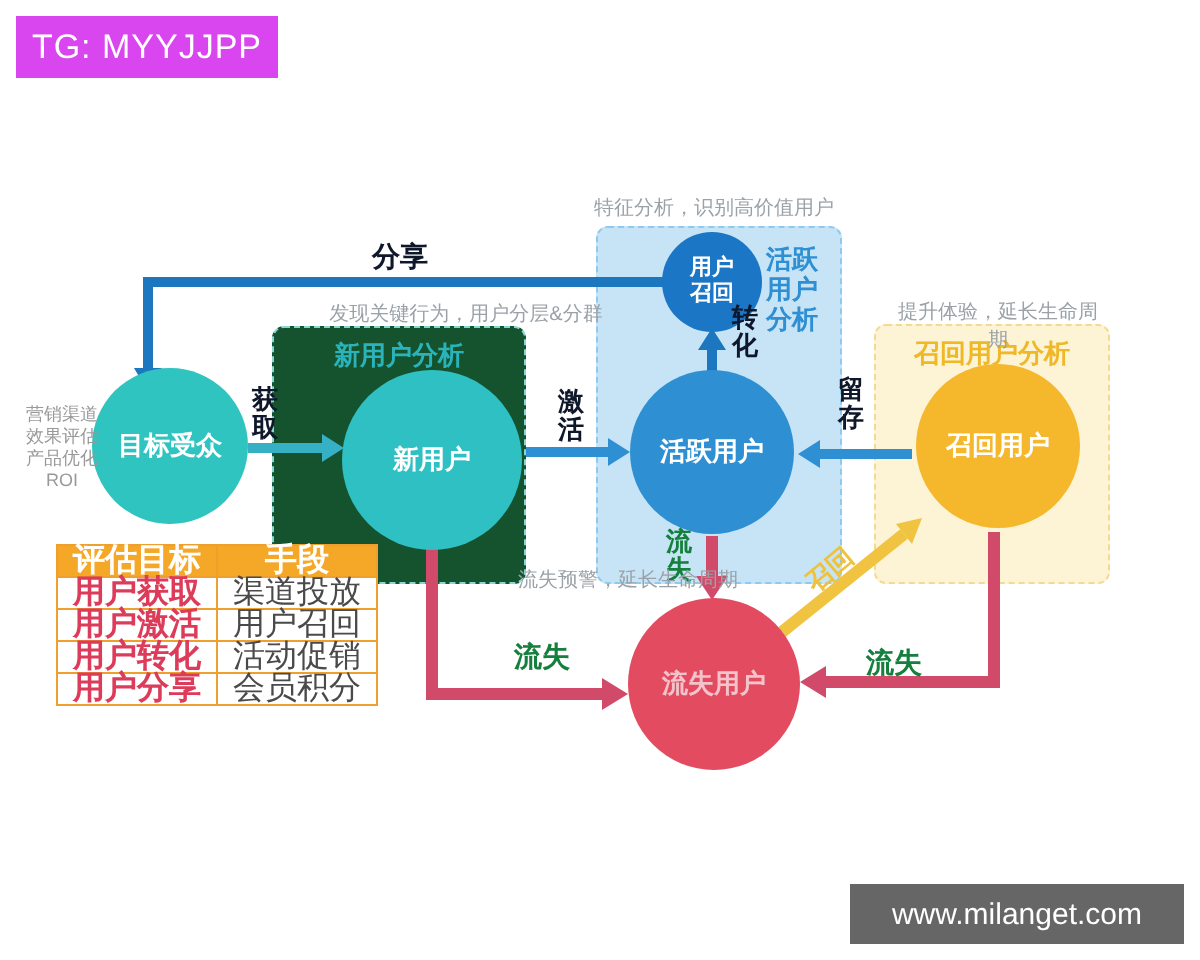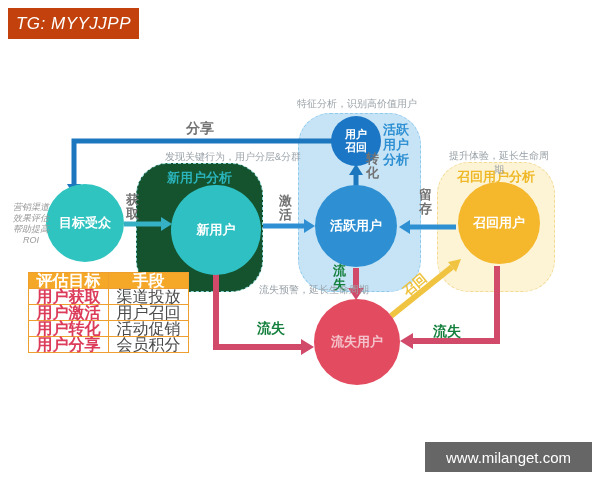--- a/index.html
+++ b/index.html
@@ -1,25 +1,25 @@
 <!DOCTYPE html>
 <html><head>
 <meta charset="utf-8">
 <style>
   html,body{margin:0;padding:0;background:#fff;font-family:"Liberation Sans",sans-serif;}
   .canvas{position:relative;width:600px;height:480px;background:#ffffff;overflow:hidden;}
 
   
-  .tg-bar{position:absolute;left:8px;top:8px;width:131px;height:31px;background:#c2410c;
-          color:#fff;font-size:17px;display:flex;align-items:center;justify-content:center;letter-spacing:.5px;font-style:italic;}
+  .tg-bar{position:absolute;left:8px;top:8px;width:131px;height:31px;background:#d946ef;
+          color:#fff;font-size:17px;display:flex;align-items:center;justify-content:center;letter-spacing:.5px;}
   .site-bar{position:absolute;left:425px;top:442px;width:167px;height:30px;background:#666;
           color:#fff;font-size:15px;display:flex;align-items:center;justify-content:center;}
 
   
-  .group{position:absolute;border-radius:32px;z-index:1;}
+  .group{position:absolute;border-radius:6px;z-index:1;}
   .group-new{left:136px;top:163px;width:125px;height:127px;background:#14532d;border:1.5px dashed #86d6d6;}
   .group-active{left:298px;top:113px;width:121px;height:177px;background:#c6e4f6;border:1.5px dashed #8ec9ee;}
   .group-recall{left:437px;top:162px;width:116px;height:128px;background:#fdf3d5;border:1.5px dashed #f3da92;}
   .group-title{position:absolute;font-weight:bold;font-size:13px;}
   .group-new .group-title{left:0;right:0;top:5px;text-align:center;color:#2bb3bb;}
   .group-active .group-title{left:84px;top:8px;width:30px;line-height:15px;word-break:break-all;color:#2e8fd2;}
   .group-recall .group-title{left:0;right:0;top:5px;text-align:center;color:#efb826;}
 
   
   .edges{position:absolute;left:0;top:0;z-index:2;}
@@ -31,42 +31,42 @@
   .node-new{left:171px;top:185px;width:90px;height:90px;background:#2fc0c4;font-size:13px;}
   .node-active{left:315px;top:185px;width:82px;height:82px;background:#2e90d3;font-size:13px;}
   .node-core{left:331px;top:116px;width:50px;height:50px;background:#1b76c5;font-size:11px;}
   .node-core .wrap2{width:26px;word-break:break-all;line-height:13px;}
   .node-recall{left:458px;top:182px;width:82px;height:82px;background:#f5b72b;font-size:13px;}
   .node-churn{left:314px;top:299px;width:86px;height:86px;background:#e34b60;font-size:13px;color:#f3c3cb;}
 
   
   .elabel{position:absolute;font-weight:bold;font-size:13px;z-index:4;}
   .vert{width:15px;line-height:14px;word-break:break-all;}
-  .lbl-blue{color:#737373;}
+  .lbl-blue{color:#0f172a;}
   .lbl-crimson{color:#15803d;}
   .lbl-gold{color:#efc23c;}
   .lbl-share{left:186px;top:120px;font-size:14px;}
   .lbl-acquire{left:126px;top:193px;}
   .lbl-activate{left:279px;top:194px;}
   .lbl-convert{left:366px;top:152px;}
   .lbl-retain{left:419px;top:188px;}
   .lbl-churn-v{left:333px;top:264px;}
   .lbl-churn-l{left:257px;top:320px;font-size:14px;}
   .lbl-churn-r{left:433px;top:323px;font-size:14px;}
   .lbl-recall{left:402px;top:276px;transform:rotate(-40deg);}
 
   
-  .caption{position:absolute;color:#9aa2a8;font-size:10px;text-align:center;z-index:4;font-family:Liberation Mono, monospace;}
+  .caption{position:absolute;color:#9aa2a8;font-size:10px;text-align:center;z-index:4;}
   .cap-core{left:290px;top:97px;width:134px;}
   .cap-new{left:158px;top:150px;width:150px;}
   .cap-recall{left:445px;top:149px;width:108px;}
   .cap-churn{left:240px;top:283px;width:148px;}
   .side-note{position:absolute;left:8px;top:202px;width:46px;color:#999;font-size:9px;
              line-height:11px;text-align:center;z-index:4;}
-  .side-note span{display:block;font-style:italic;}
+  .side-note span{display:block;}
 
   
   .eval-table{position:absolute;left:28px;top:272px;z-index:5;border-collapse:collapse;}
   .eval-table td,.eval-table th{border:1px solid #ef9f2e;width:79px;height:15px;
         padding:0;text-align:center;font-size:16px;line-height:15px;background:#fff;}
   .eval-table th{background:#f5a728;color:#fff;font-weight:bold;}
   .eval-table td.goal{color:#dc3c5a;font-weight:bold;}
   .eval-table td.means{color:#4a4a4a;}
 </style>
 </head>
@@ -147,21 +147,21 @@
   <div class="elabel lbl-gold lbl-recall">召回</div>
 
   <div class="caption cap-core">特征分析，识别高价值用户</div>
   <div class="caption cap-new">发现关键行为，用户分层&amp;分群</div>
   <div class="caption cap-recall">提升体验，延长生命周期</div>
   <div class="caption cap-churn">流失预警，延长生命周期</div>
 
   <div class="side-note">
     <span>营销渠道</span>
     <span>效果评估</span>
-    <span>帮助提高</span>
+    <span>产品优化</span>
     <span>ROI</span>
   </div>
 
   <table class="eval-table">
     <tbody>
         <tr>
       <th>评估目标</th>
       <th>手段</th>
     </tr>
     <tr>

